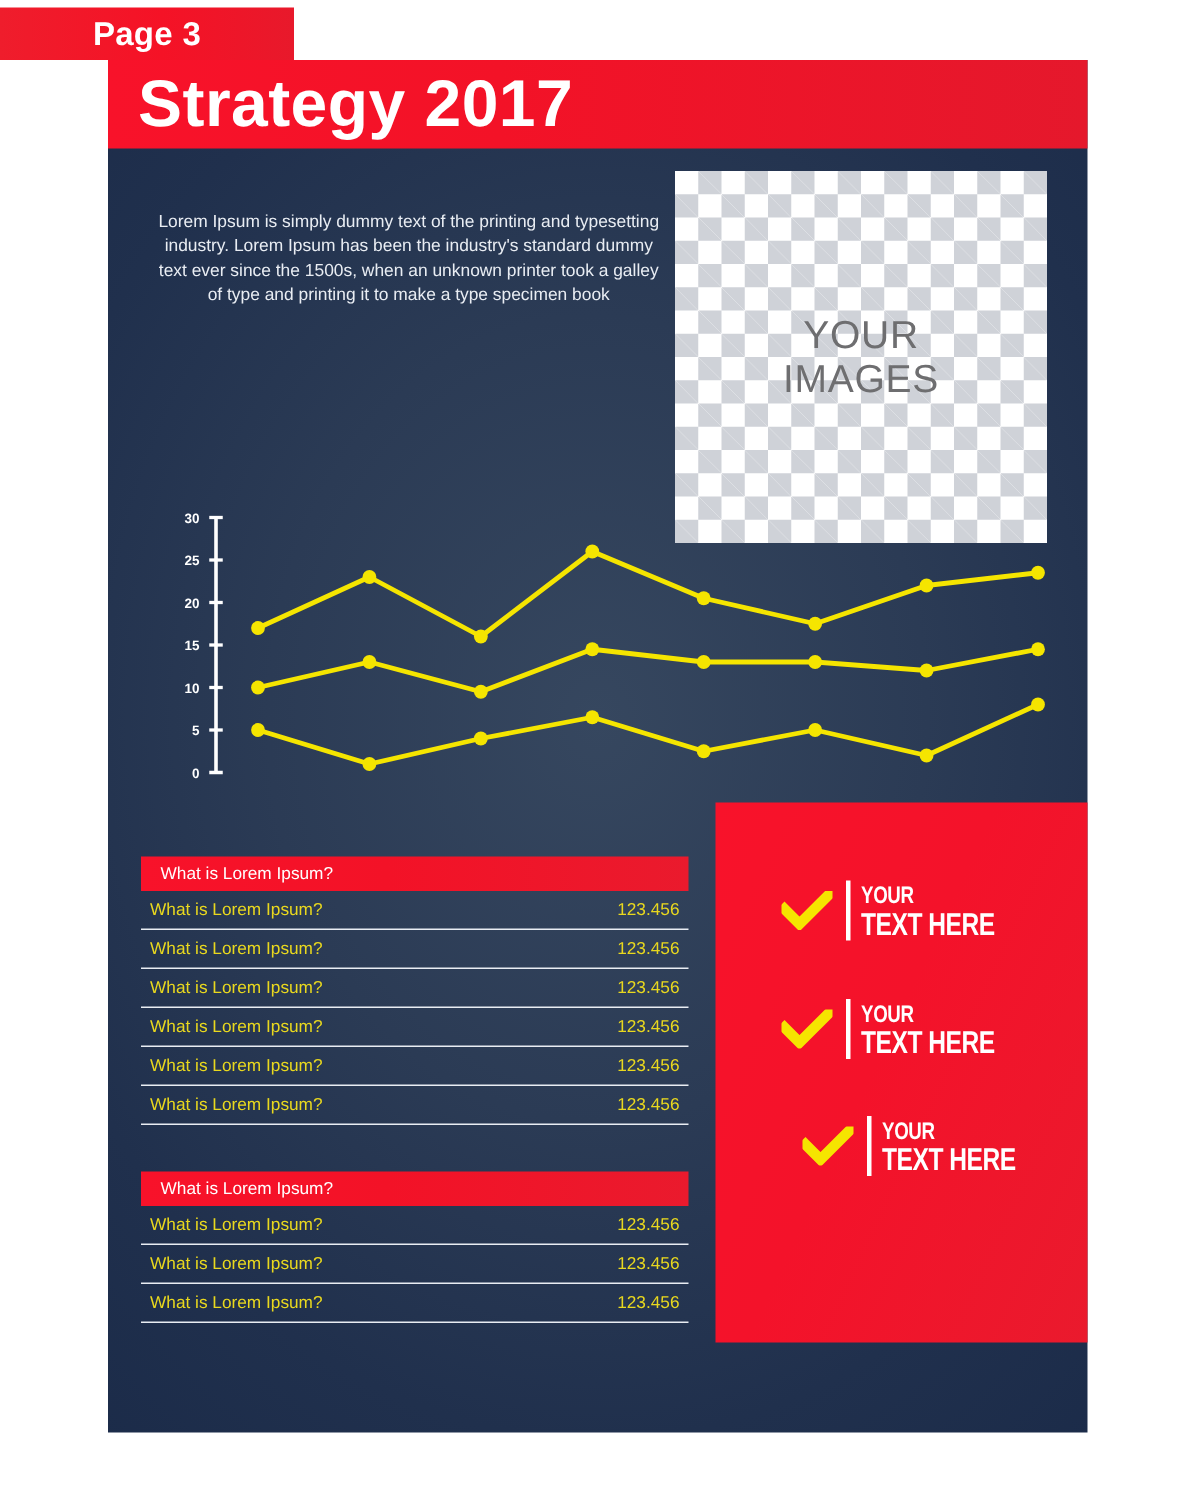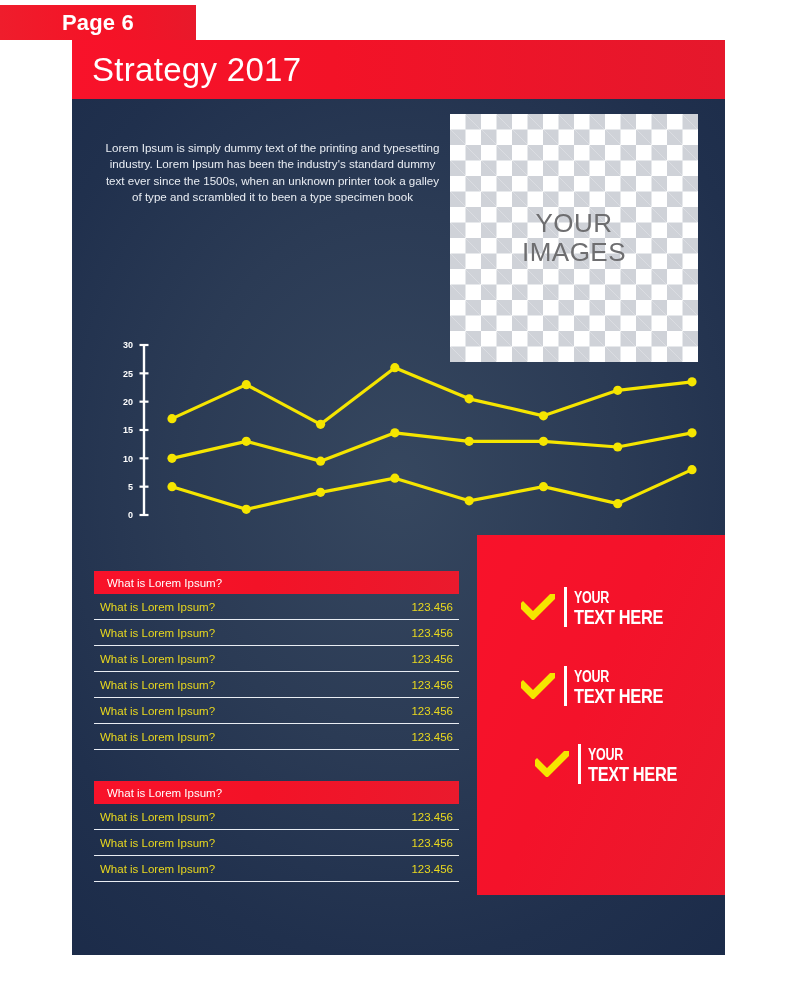--- a/index.html
+++ b/index.html
@@ -27,21 +27,21 @@
       radial-gradient(ellipse 80% 70% at 50% 48%, #36475f 0%, #2b3b55 42%, #20304d 75%, #1b2b49 100%);
   }
 
   
   .header{
     position:absolute;left:0;top:0;width:653px;height:59px;
     background:linear-gradient(90deg,#f8122a 0%,#f31227 40%,#e5182c 100%);
     display:flex;align-items:center;
   }
   .header h1{
-    margin:0;padding-left:20px;color:#ffffff;font-size:33px;font-weight:normal;
+    margin:0;padding-left:20px;color:#ffffff;font-size:44px;font-weight:bold;
     letter-spacing:.3px;
   }
 
   
   .intro{
     position:absolute;left:28px;top:88px;width:345px;
     color:#e9edf3;font-size:11.6px;line-height:16.5px;text-align:center;
   }
   .img-ph{
     position:absolute;left:378px;top:74px;width:248px;height:248px;
@@ -101,30 +101,30 @@
   }
   .feat-txt .l2{
     font-size:21px;font-weight:bold;letter-spacing:-.4px;
     transform:scaleX(.78);transform-origin:left center;display:block;
   }
 </style>
 </head>
 <body>
 
 <div class="page-tab">
-  <span>Page 6</span>
+  <span>Page 3</span>
 </div>
 
 <div class="sheet">
 
   <div class="header">
     <h1>Strategy 2017</h1>
   </div>
 
-  <p class="intro">Lorem Ipsum is simply dummy text of the printing and typesetting industry. Lorem Ipsum has been the industry's standard dummy text ever since the 1500s, when an unknown printer took a galley of type and scrambled it to been a type specimen book</p>
+  <p class="intro">Lorem Ipsum is simply dummy text of the printing and typesetting industry. Lorem Ipsum has been the industry's standard dummy text ever since the 1500s, when an unknown printer took a galley of type and printing it to make a type specimen book</p>
 
   <div class="img-ph">
     <div class="ph-l">YOUR</div>
     <div class="ph-l">IMAGES</div>
   </div>
 
   <div class="chart">
     <svg id="chart-svg" width="610" height="200" viewBox="0 0 610 200">
         <line x1="52" y1="10" x2="52" y2="180" stroke="#ffffff" stroke-width="2.4"></line>
         <line x1="47.5" y1="180" x2="56.5" y2="180" stroke="#ffffff" stroke-width="2.2"></line>

